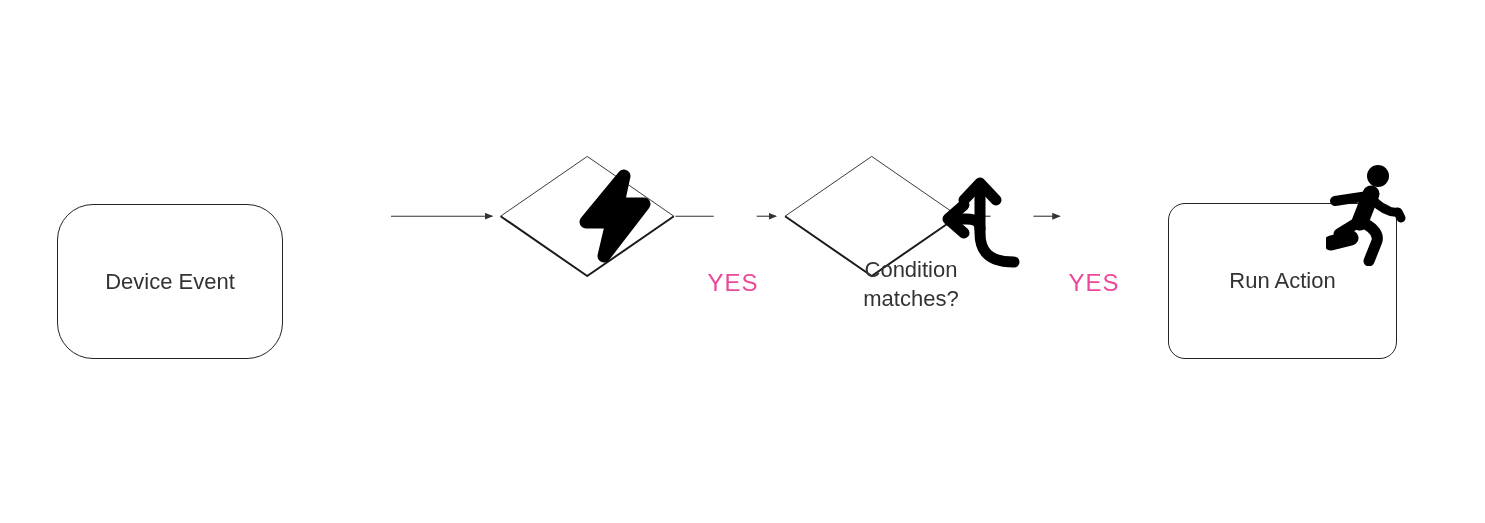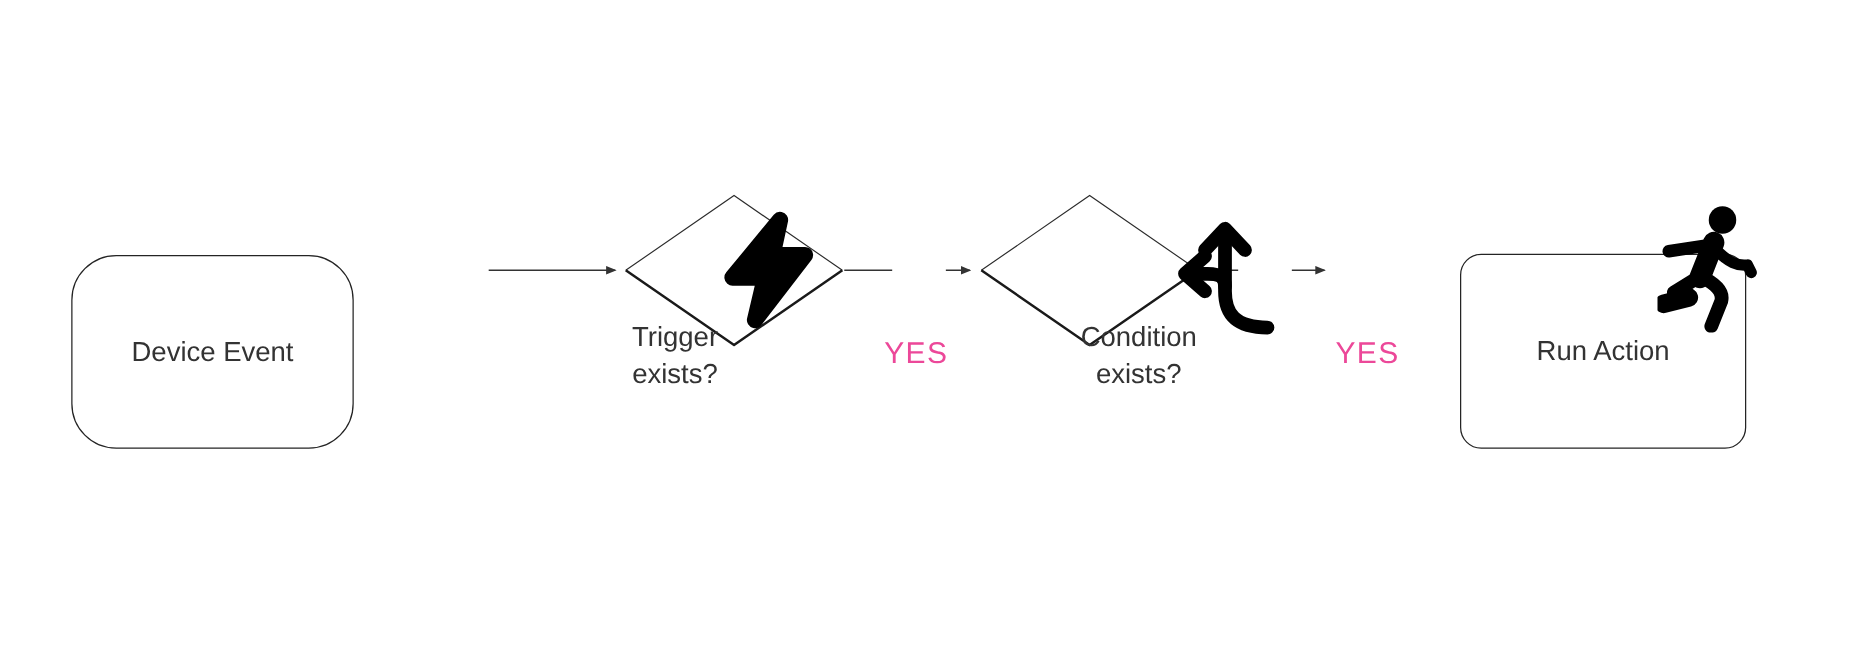--- a/index.html
+++ b/index.html
@@ -77,22 +77,21 @@
   </svg>
 
   <div class="node-rect" style="left:57px;top:204px;width:226px;height:155px;">
     <span>Device Event</span>
   </div>
 
   <div class="node-rect" style="left:1168px;top:203px;width:229px;height:156px;border-radius:17px;">
     <span>Run Action</span>
   </div>
 
-  <div class="diamond-label" style="left:540px;top:284px;width:112px;">Trigger exists?</div>
-  <div class="diamond-label" style="left:911px;top:284px;width:124px;">Condition exists?</div>
+  <div class="diamond-label" style="left:911px;top:284px;width:124px;">Condition matches?</div>
 
   <div class="edge-label" style="left:733px;top:283px;">YES</div>
   <div class="edge-label" style="left:1094px;top:283px;">YES</div>
 
   <svg class="icon" style="left:572px;top:166px;" width="80" height="100" viewBox="0 0 80 100">
     <path d="M52 10 L14 56 L40 56 L32 90 L72 38 L46 38 Z" fill="#000000" stroke="#000000" stroke-width="13" stroke-linejoin="round" stroke-linecap="round"></path>
   </svg>
 
   <svg class="icon" style="left:920px;top:163px;" width="102" height="106" viewBox="0 0 102 106">
     <g fill="none" stroke="#000000" stroke-width="11" stroke-linecap="round" stroke-linejoin="round">

